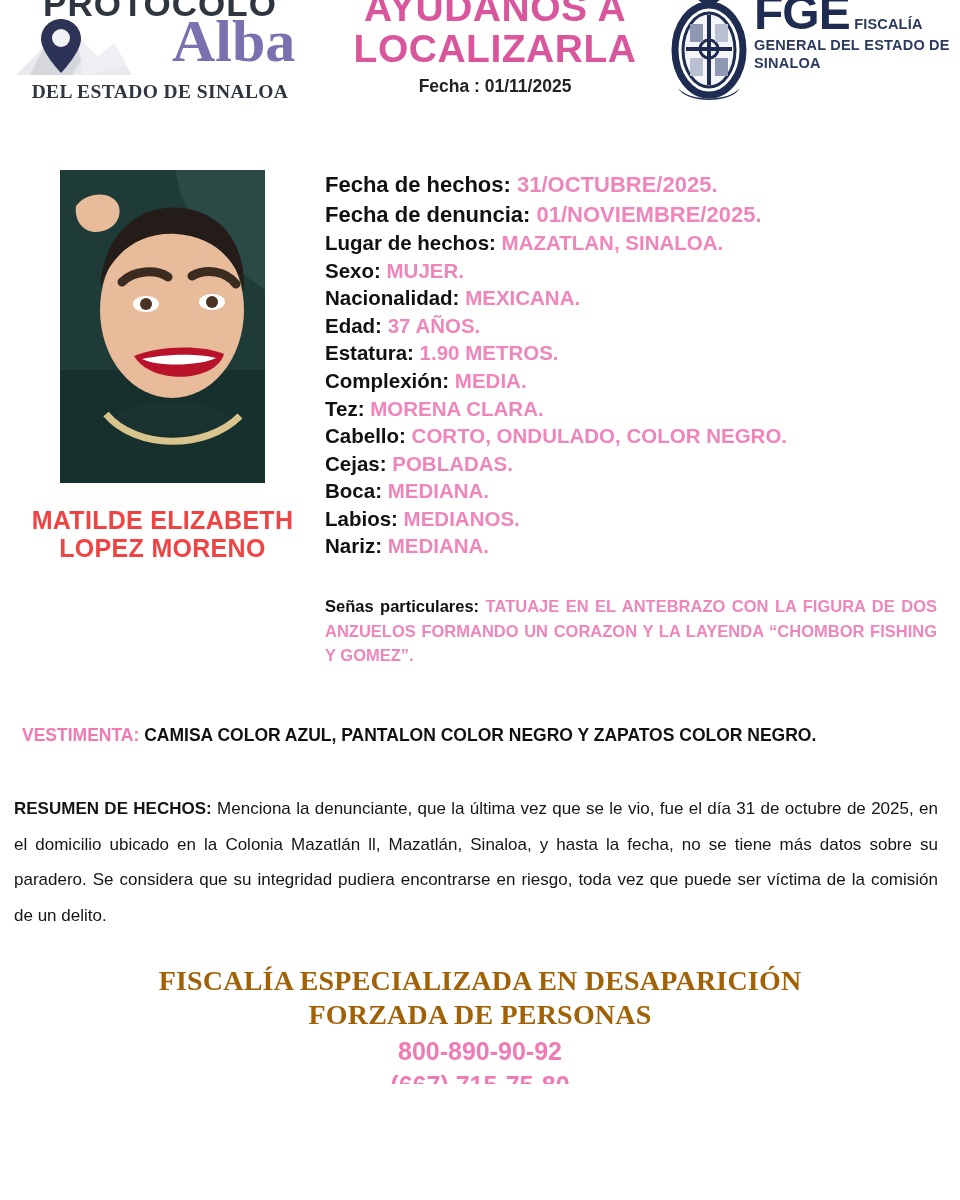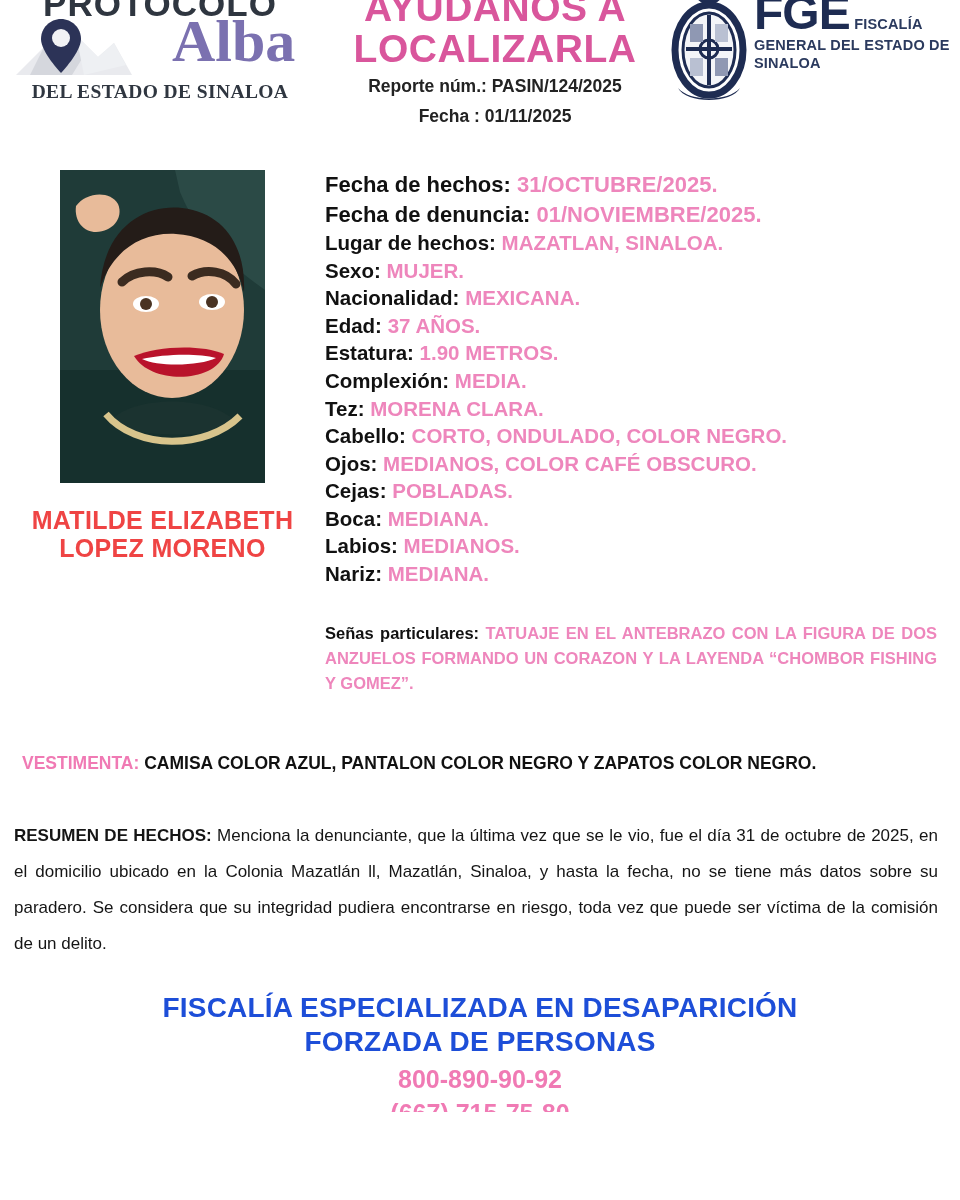--- a/index.html
+++ b/index.html
@@ -221,24 +221,24 @@
     color: #151515;
   }
   .resumen .lbl { font-weight: bold; }
 
   
   .footer {
     margin-top: 30px;
     text-align: center;
   }
   .footer-org {
-    font-family: Liberation Sans, sans-serif;
+    font-family: Liberation Serif, serif;
     font-weight: bold;
     font-size: 28px;
-    color: #1d4ed8;
+    color: #a16207;
     line-height: 1.22;
     letter-spacing: 0.2px;
   }
   .footer-phone {
     font-family: "Liberation Sans", sans-serif;
     font-weight: bold;
     font-size: 25px;
     color: #f07ab4;
     line-height: 1.22;
     margin-top: 4px;
@@ -266,21 +266,20 @@
         </svg>
       </span>
       <span class="alba-word">Alba</span>
     </div>
     <div class="alba-estado">DEL ESTADO DE SINALOA</div>
   </div>
 
   <div class="header-center">
     <div class="ayudanos">AYÚDANOS A</div>
     <div class="ayudanos">LOCALIZARLA</div>
-    <div class="reporte-line">Reporte núm.: PASIN/124/2025</div>
     <div class="reporte-line">Fecha : 01/11/2025</div>
   </div>
 
   <div class="logo-fge">
     <span class="fge-seal">
       <svg viewBox="0 0 78 124" width="78" height="124" aria-hidden="true">
         <path d="M20 2 C26 10 33 14 39 15 C45 14 52 10 58 2 C54 14 47 20 39 22 C31 20 24 14 20 2 Z" fill="#1e2c52"></path>
         <ellipse cx="39" cy="66" rx="34" ry="45" fill="none" stroke="#1e2c52" stroke-width="7"></ellipse>
         <ellipse cx="39" cy="66" rx="26" ry="37" fill="#f4f5f8" stroke="#1e2c52" stroke-width="3"></ellipse>
         <rect x="16" y="63" width="46" height="4" fill="#1e2c52"></rect>
@@ -366,24 +365,20 @@
     </div>
     <div class="detail-row">
       <span class="lbl">Tez:</span>
       <span class="val">MORENA CLARA.</span>
     </div>
     <div class="detail-row">
       <span class="lbl">Cabello:</span>
       <span class="val">CORTO, ONDULADO, COLOR NEGRO.</span>
     </div>
     <div class="detail-row">
-      <span class="lbl">Ojos:</span>
-      <span class="val">MEDIANOS, COLOR CAFÉ OBSCURO.</span>
-    </div>
-    <div class="detail-row">
       <span class="lbl">Cejas:</span>
       <span class="val">POBLADAS.</span>
     </div>
     <div class="detail-row">
       <span class="lbl">Boca:</span>
       <span class="val">MEDIANA.</span>
     </div>
     <div class="detail-row">
       <span class="lbl">Labios:</span>
       <span class="val">MEDIANOS.</span>

